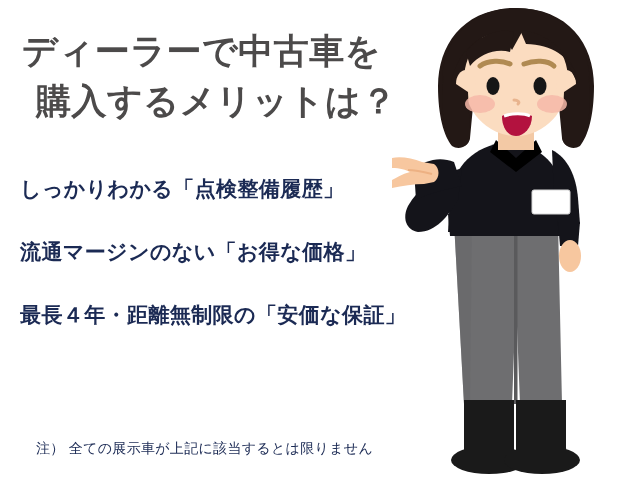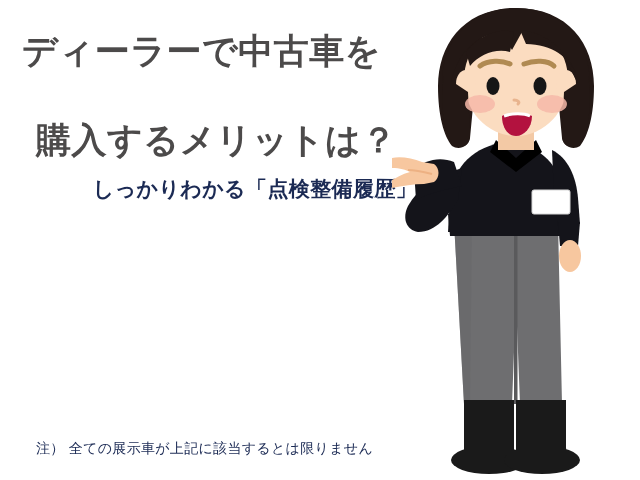--- a/index.html
+++ b/index.html
@@ -24,29 +24,28 @@
     width: 430px;
     color: #4c4a4a;
     font-size: 35px;
     font-weight: bold;
     line-height: 1.42;
     letter-spacing: 0.5px;
     white-space: nowrap;
   }
   .headline .hl-line { display: block; }
   .headline .hl-line.l1 { padding-left: 22px; }
-  .headline .hl-line.l2 { padding-left: 36px; margin-top: 39px; }
+  .headline .hl-line.l2 { padding-left: 36px; }
 
   
   .benefit-list {
     position: absolute;
     left: 20px;
     top: 178px;
     width: 470px;
-    text-align: center;
   }
   .benefit-line {
     color: #1b2a54;
     font-size: 21px;
     font-weight: bold;
     line-height: 1;
     height: 63px;
     white-space: nowrap;
     letter-spacing: 0.4px;
   }
@@ -78,20 +77,22 @@
 
 <div id="canvas">
 
   <div class="headline">
     <span class="hl-line l1">ディーラーで中古車を</span>
     <span class="hl-line l2">購入するメリットは？</span>
   </div>
 
   <div class="benefit-list">
     <div class="benefit-line">しっかりわかる「点検整備履歴」</div>
+    <div class="benefit-line">流通マージンのない「お得な価格」</div>
+    <div class="benefit-line">最長４年・距離無制限の「安価な保証」</div>
   </div>
 
   <div class="footnote">注） 全ての展示車が上記に該当するとは限りません</div>
 
   <div class="illustration">
     <svg viewBox="0 0 248 480" xmlns="http://www.w3.org/2000/svg" aria-hidden="true">
 
       <g>
         <path d="M62 222 L166 222 L170 404 L128 404 L124 300 L120 404 L72 404 Z" fill="#6e6e70"></path>
 

